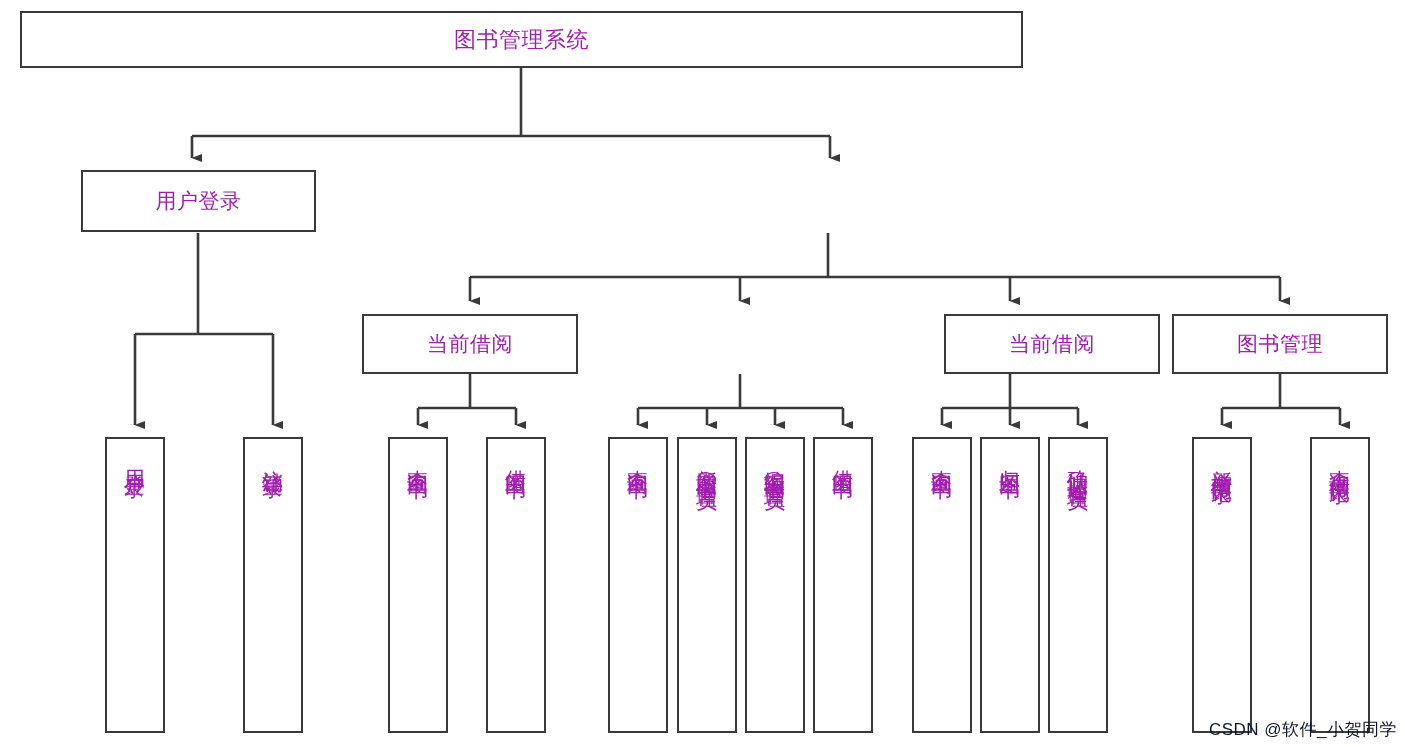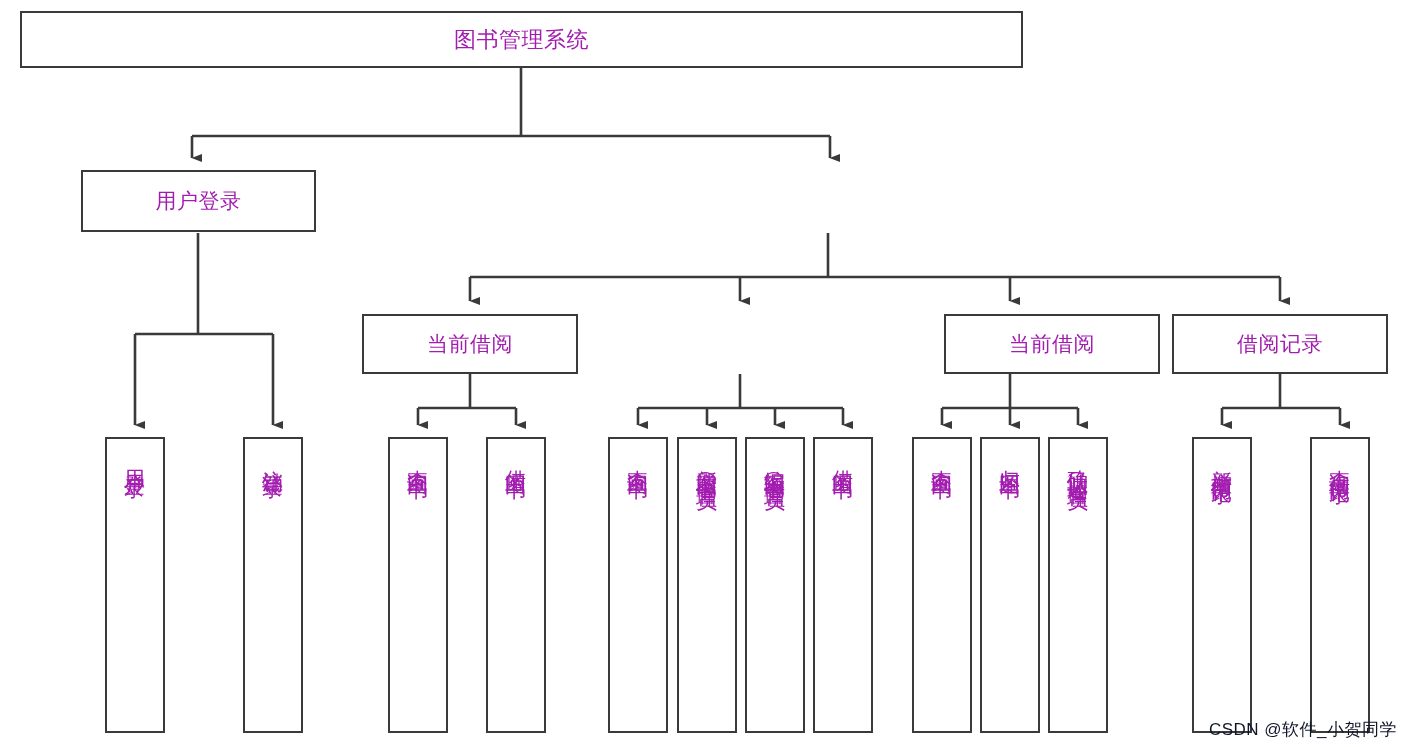--- a/index.html
+++ b/index.html
@@ -135,21 +135,21 @@
     <span class="lbl">用户登录</span>
   </div>
 
   <div class="node horiz" style="left:362px; top:314px; width:216px; height:60px;">
     <span class="lbl">当前借阅</span>
   </div>
   <div class="node horiz" style="left:944px; top:314px; width:216px; height:60px;">
     <span class="lbl">当前借阅</span>
   </div>
   <div class="node horiz" style="left:1172px; top:314px; width:216px; height:60px;">
-    <span class="lbl">借阅记录</span>
+    <span class="lbl">图书管理</span>
   </div>
 
   <div class="node vert" style="left:105px; top:437px; width:60px; height:296px;">
     <span class="lbl">用户登录</span>
   </div>
   <div class="node vert" style="left:243px; top:437px; width:60px; height:296px;">
     <span class="lbl">注销登录</span>
   </div>
 
   <div class="node vert" style="left:388px; top:437px; width:60px; height:296px;">

